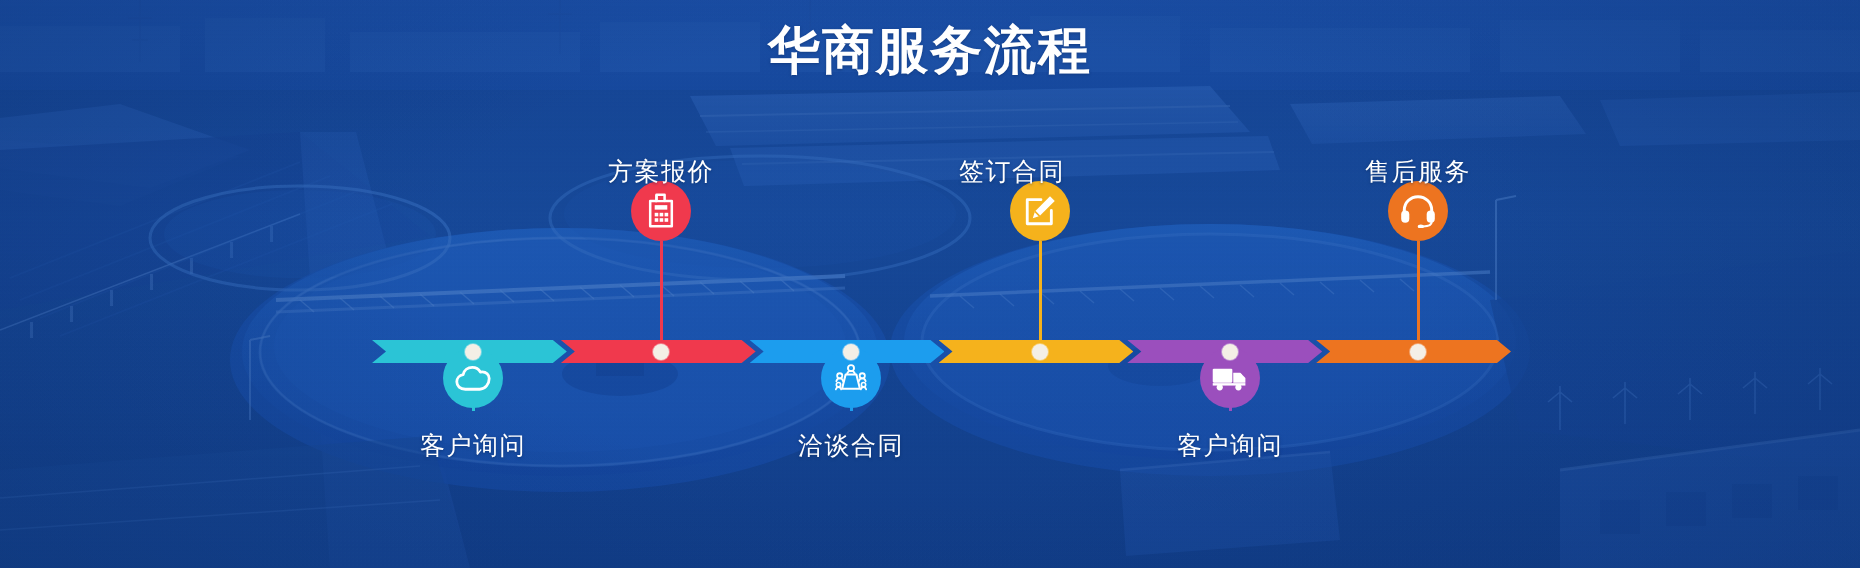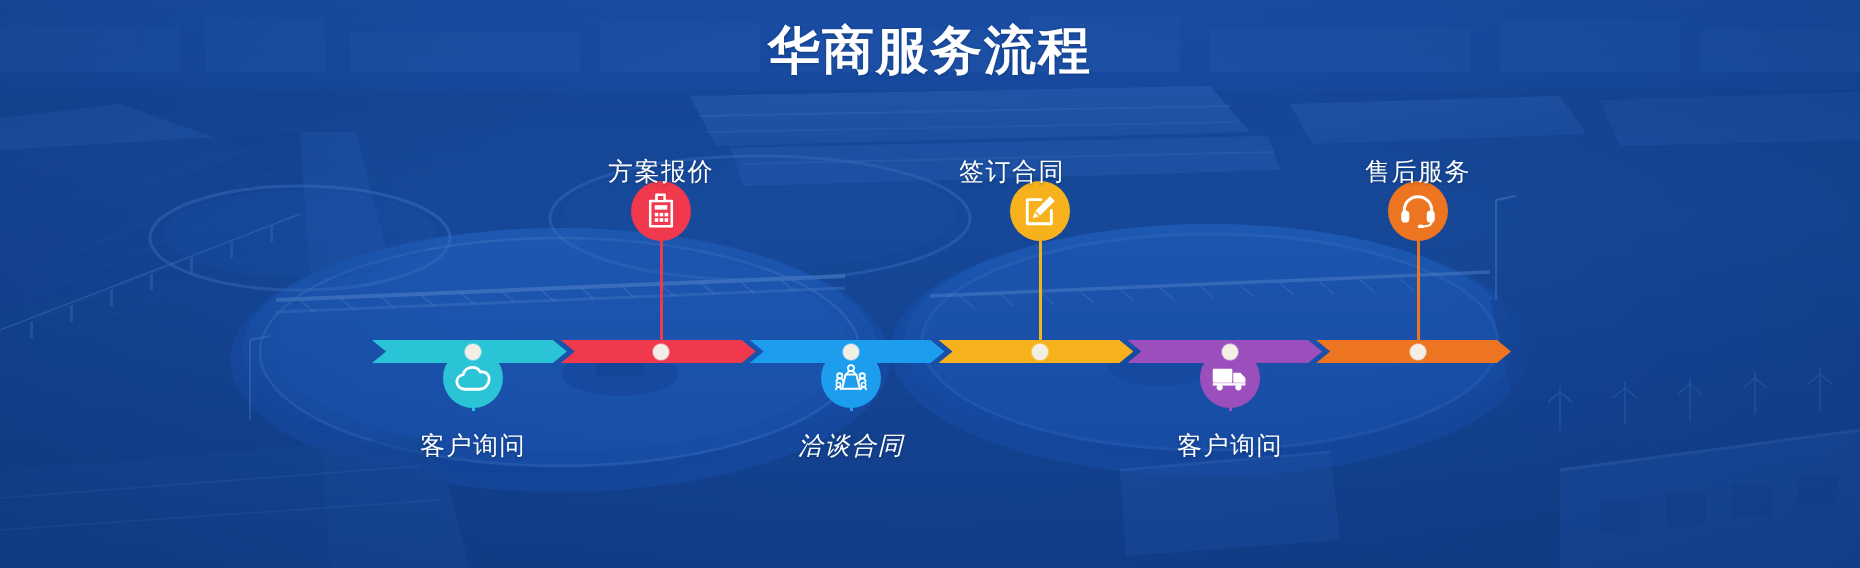--- a/index.html
+++ b/index.html
@@ -368,21 +368,21 @@
         <path d="M27.8 20.6 C28.3 18.6 29.8 17.5 31.6 17.5 C33.4 17.5 34.9 18.6 35.4 20.6" fill="none" stroke="#ffffff" stroke-width="2" stroke-linecap="round"></path>
 
         <circle cx="5" cy="24.5" r="2.4" fill="none" stroke="#ffffff" stroke-width="1.8"></circle>
         <path d="M2 29.8 C2.4 28.1 3.6 27.2 5 27.2 C6.4 27.2 7.6 28.1 8 29.8" fill="none" stroke="#ffffff" stroke-width="1.8" stroke-linecap="round"></path>
 
         <circle cx="33" cy="24.5" r="2.4" fill="none" stroke="#ffffff" stroke-width="1.8"></circle>
         <path d="M30 29.8 C30.4 28.1 31.6 27.2 33 27.2 C34.4 27.2 35.6 28.1 36 29.8" fill="none" stroke="#ffffff" stroke-width="1.8" stroke-linecap="round"></path>
       </svg>
         </span>
       </div>
-      <div class="caption down" style="left: 851px; z-index: 28; font-style: italic;">洽谈合同</div>
+      <div class="caption down" style="left: 851px; z-index: 28;">洽谈合同</div>
       <div class="chev" style="left: 938.5px; width: 194.833px; background: rgb(245, 178, 28); z-index: 17;"></div>
       <div class="node-dot" style="left: 1040px; z-index: 26;"></div>
       <div class="stem up" style="left: 1040px; background: rgb(245, 178, 28); z-index: 18;"></div>
       <div class="icon-circle up" style="left: 1040px; background: rgb(245, 178, 28); z-index: 24;">
         <span>
           <svg width="34" height="34" viewBox="0 0 36 36">
         <path d="M30 17.5 L30 31.5 L4.5 31.5 L4.5 6 L19 6" fill="none" stroke="#ffffff" stroke-width="3" stroke-linecap="round" stroke-linejoin="round"></path>
         <path d="M28.6 2.4 L33.6 7.4 L17.6 23.4 L10.4 25.6 L12.6 18.4 Z" fill="#ffffff"></path>
         <path d="M12.6 18.4 L17.6 23.4" fill="none" stroke="#f5b21c" stroke-width="1.6"></path>
       </svg>

